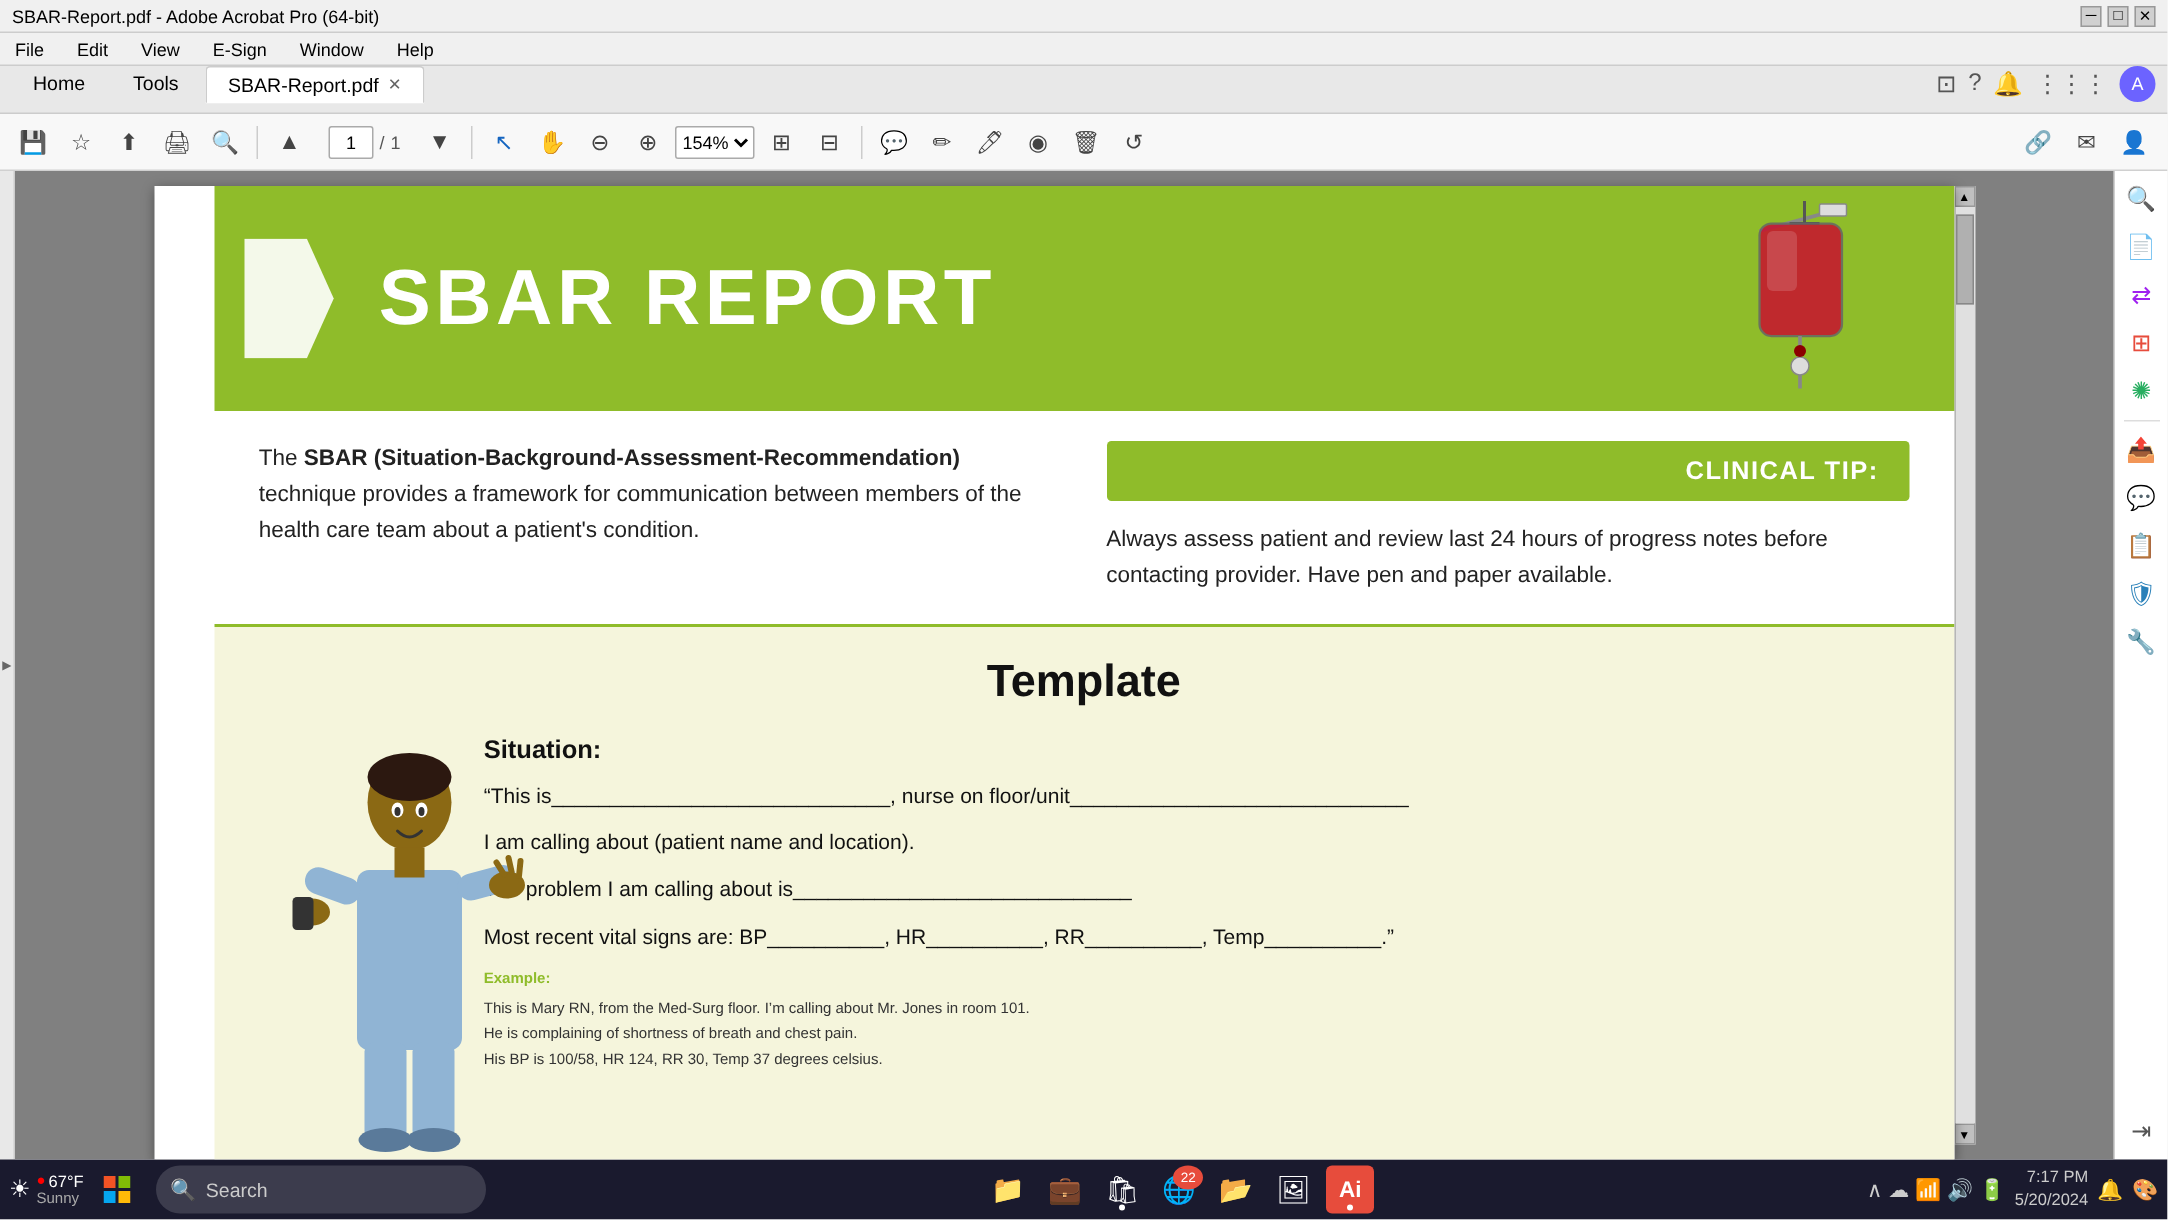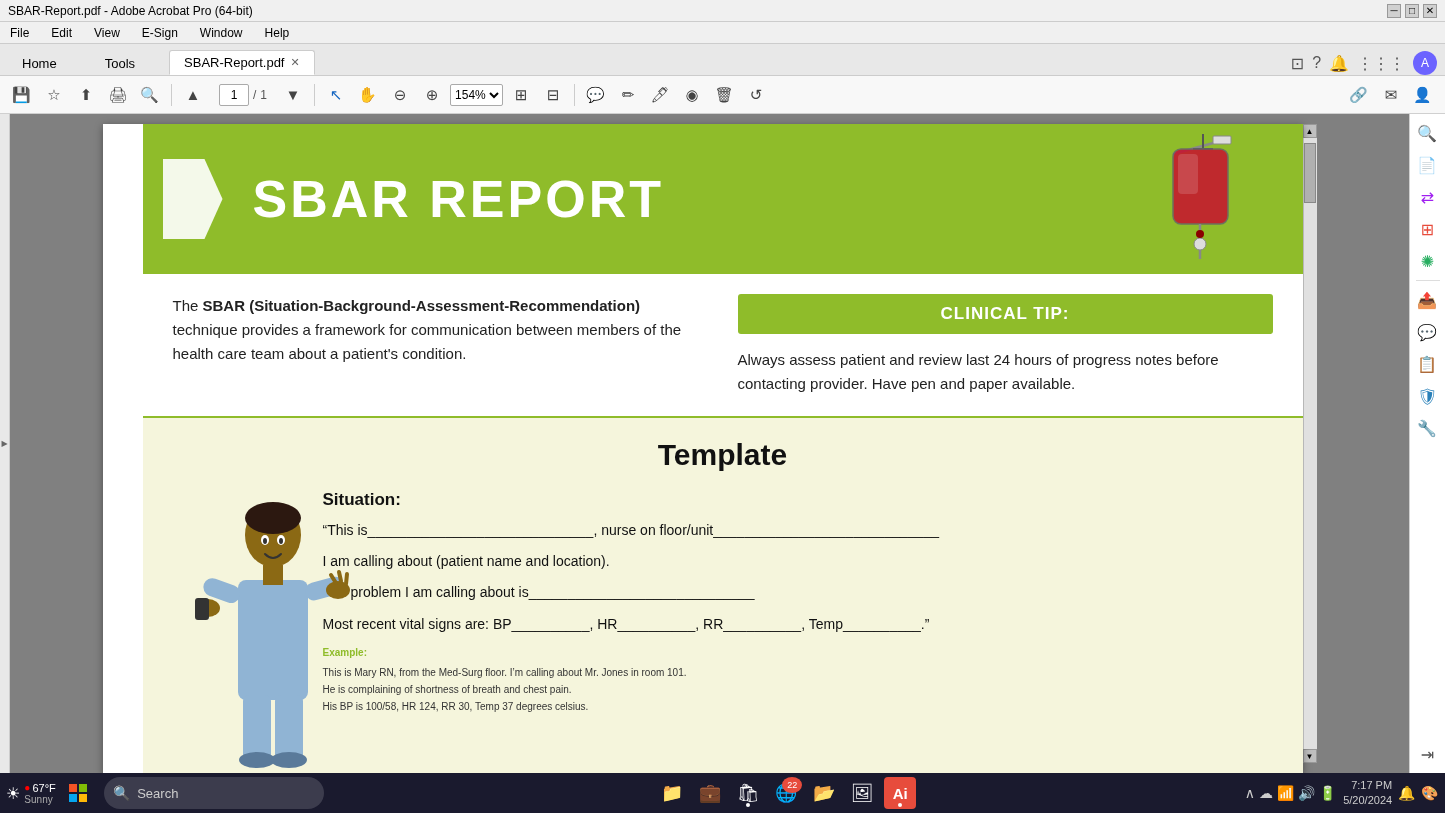--- a/index.html
+++ b/index.html
@@ -31,23 +31,23 @@
       font-size: 12px;
       border-bottom: 1px solid #ccc;
     }
     .menu-item { cursor: pointer; padding: 2px 4px; }
 
     
     .tab-bar {
       height: 32px;
       background: #e8e8e8;
       display: flex;
-      align-items: flex-end;
+      align-items: flex-start;
       padding: 0 8px;
-      gap: 20px;
+      gap: 4px;
       border-bottom: 1px solid #ccc;
     }
     .tab-home {
       padding: 4px 14px;
       font-size: 13px;
       cursor: pointer;
       color: #000;
       background: #e8e8e8;
       border-radius: 3px 3px 0 0;
     }
@@ -236,21 +236,21 @@
       font-size: 15px;
       line-height: 1.6;
       color: #222;
     }
     .content-right {
       flex: 1;
     }
     .clinical-tip-box {
       background: #8fbc2a;
       color: #fff;
-      text-align: center;
+      text-align: right;
       padding: 10px 20px;
       font-size: 17px;
       letter-spacing: 1px;
       font-weight: bold;
       border-radius: 3px;
       margin-bottom: 14px;
     }
     .clinical-tip-text {
       font-size: 15px;
       line-height: 1.6;

